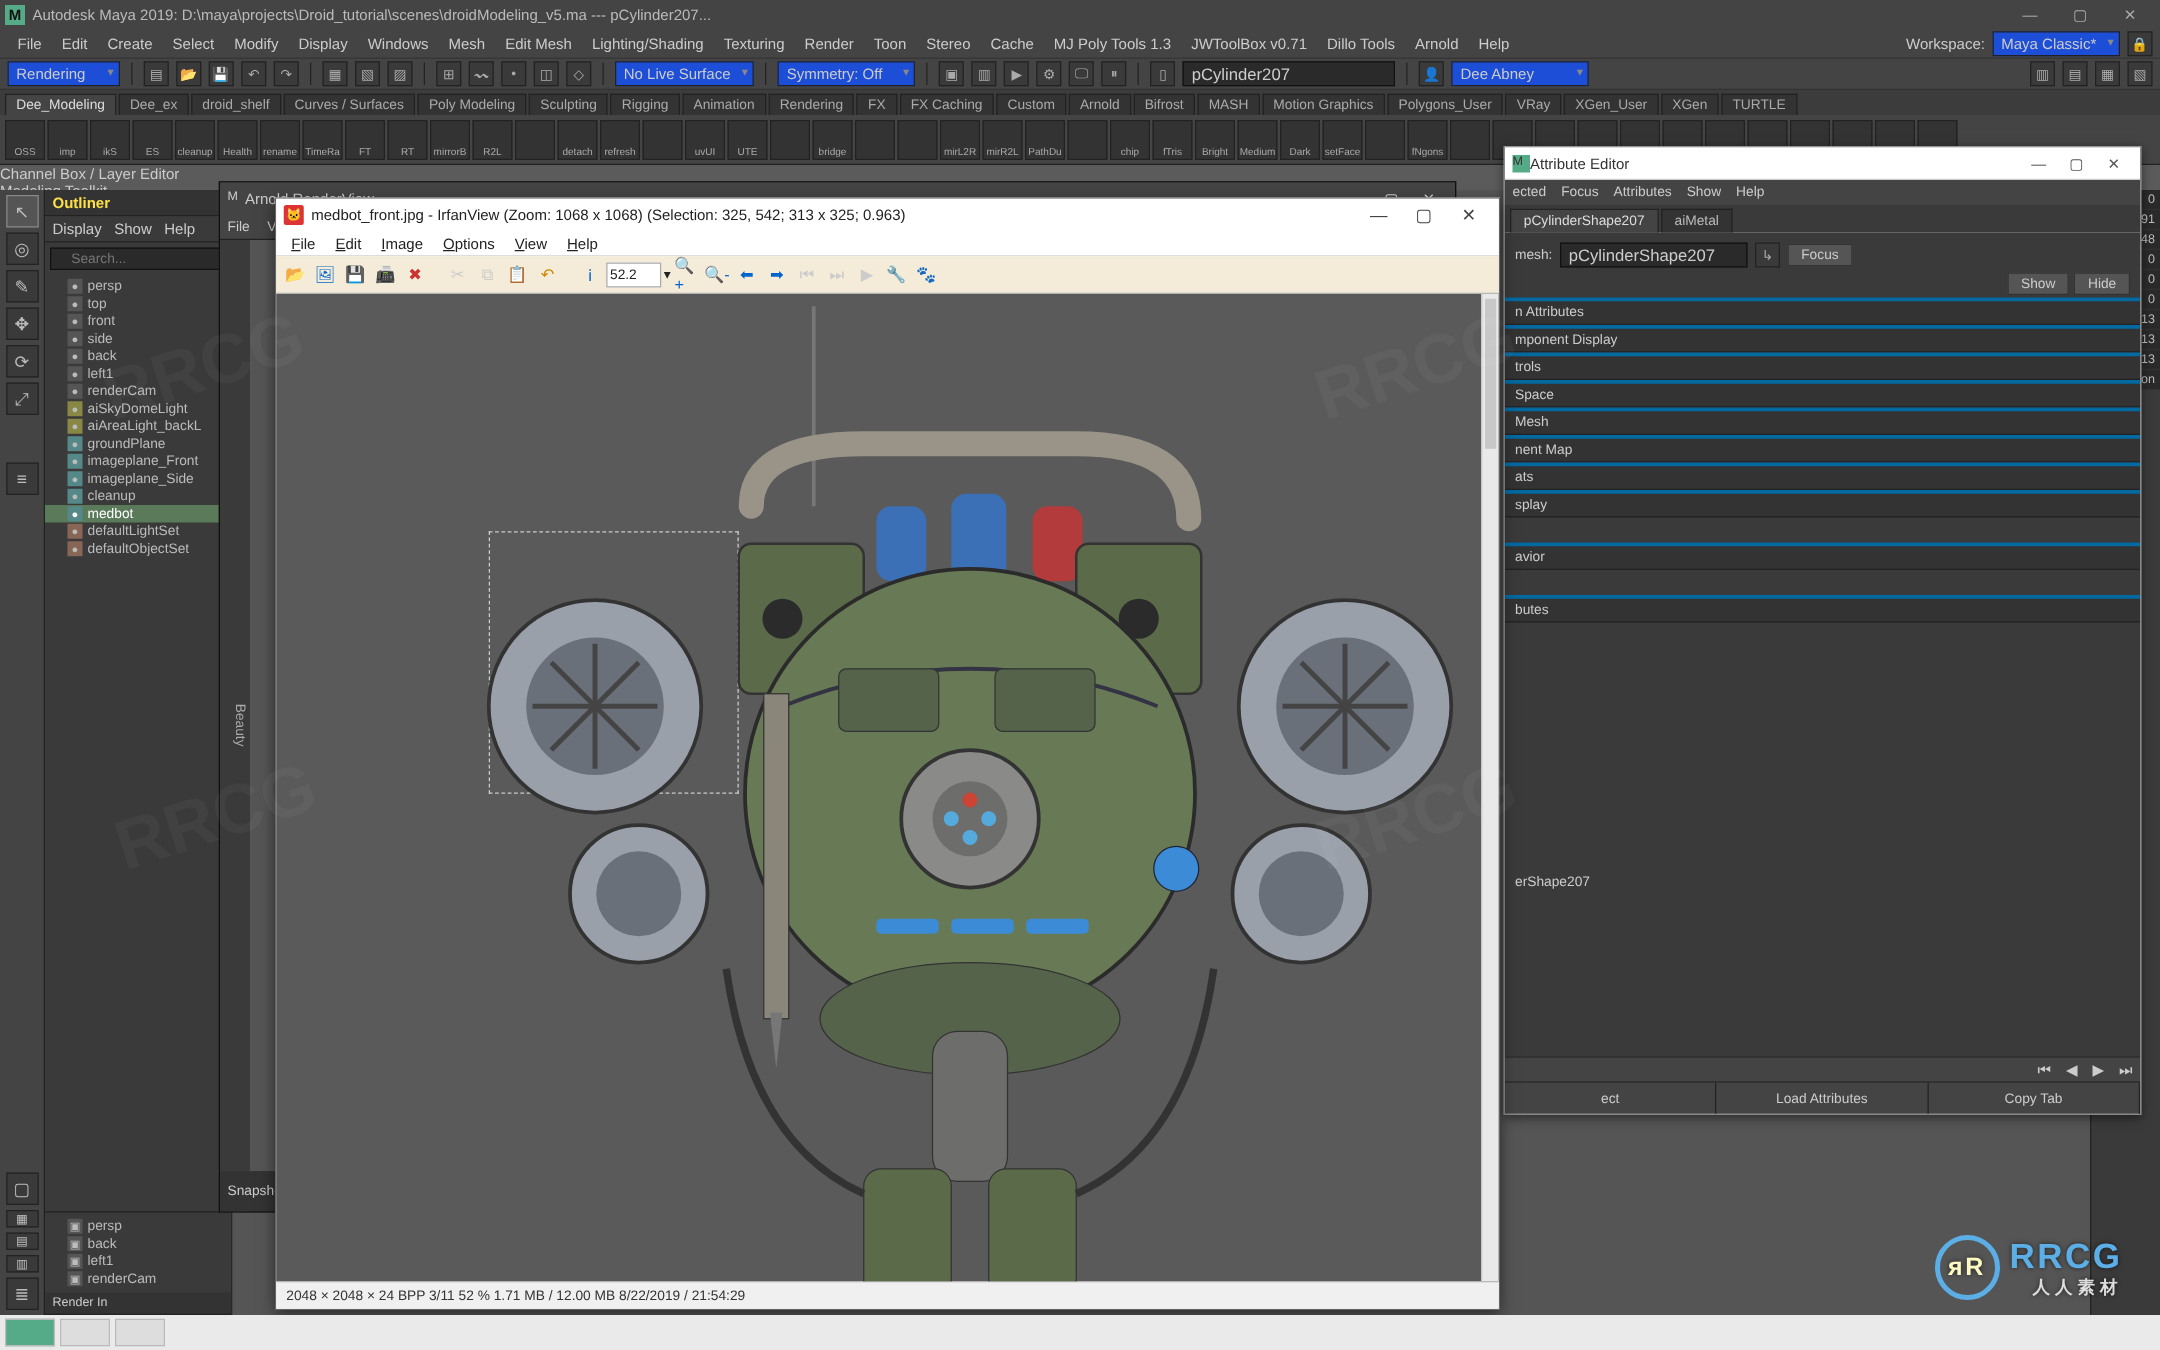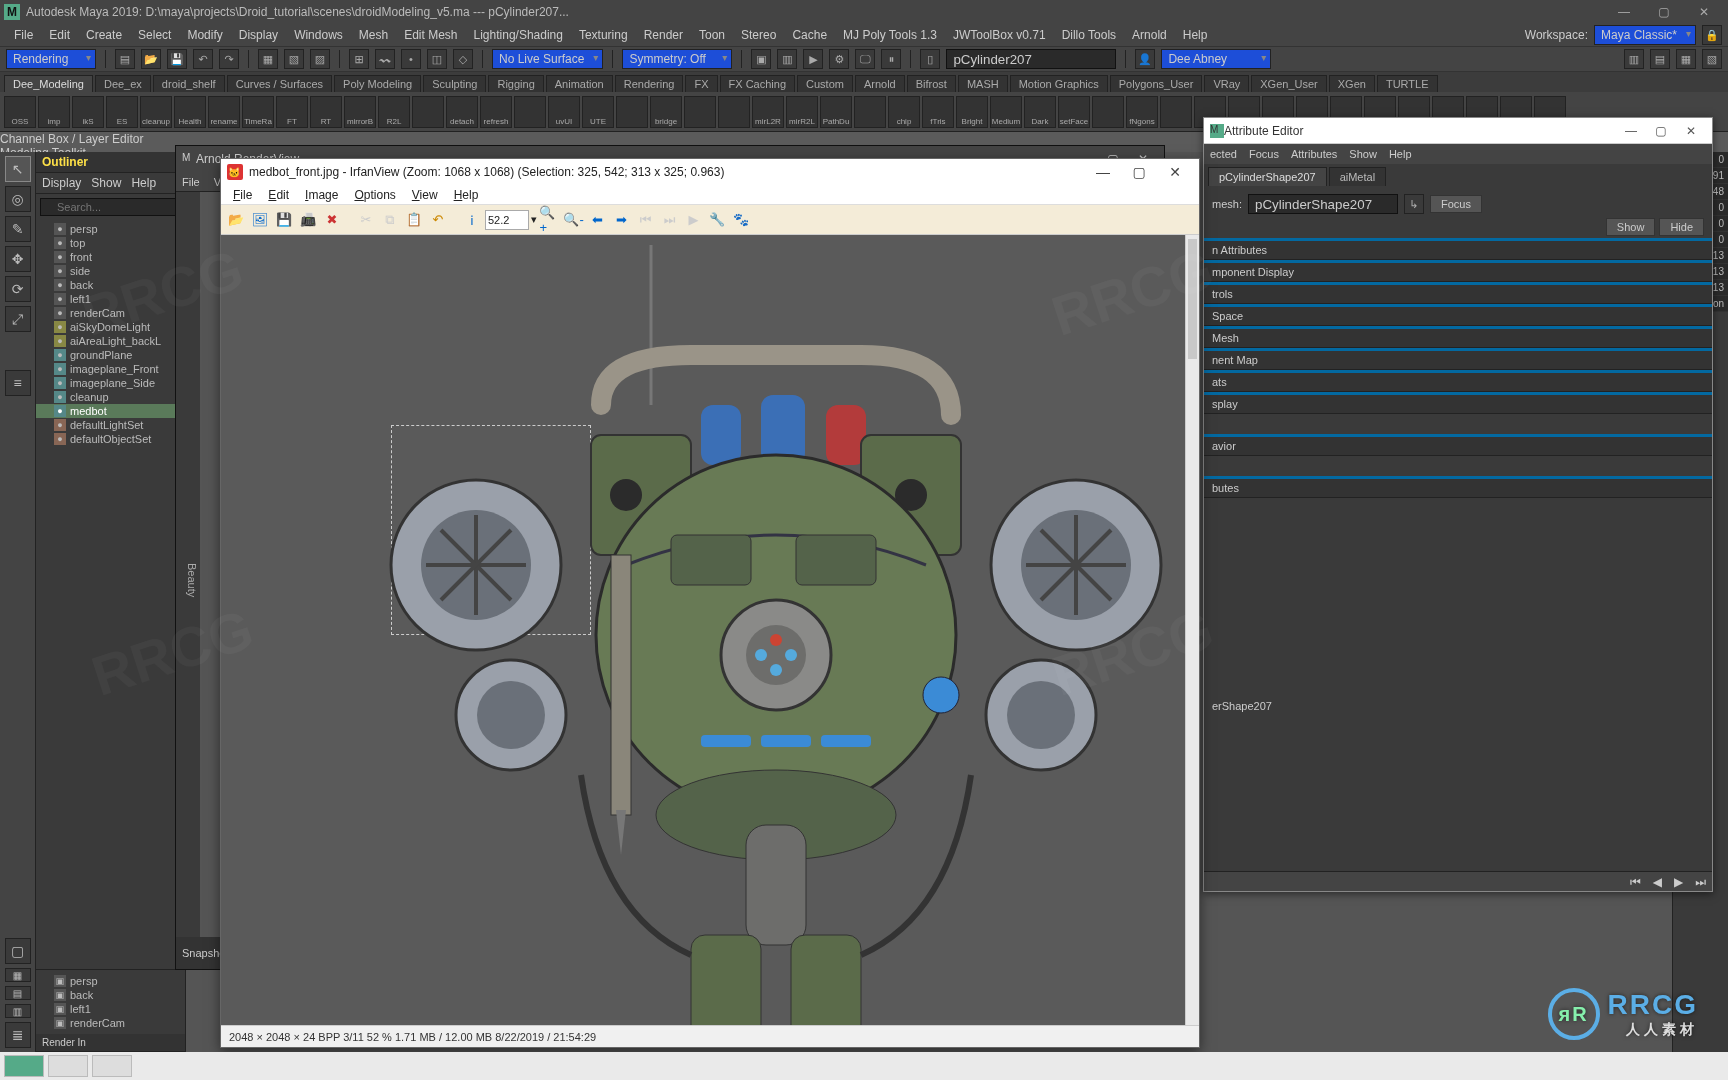--- a/index.html
+++ b/index.html
@@ -110,21 +110,21 @@
 .ivwin .canvas { flex:1; background:#5a5a5a; position:relative; overflow:hidden; }
 .ivwin .scroll { width:14px; background:#e9e9e9; border-left:1px solid #ccc; position:absolute; right:0; top:0; bottom:0; }
 .ivwin .scroll .thumb { position:absolute; left:2px; right:2px; top:4px; height:120px; background:#c8c8c8; }
 .ivwin .status { height:22px; background:#f0f0f0; border-top:1px solid #ccc; display:flex; align-items:center; padding:0 8px; font-size:11px; color:#333; }
 
 
 .robotsvg { position:absolute; left:0; top:0; }
 
 
 .rrcg { position:absolute; right:30px; bottom:40px; z-index:90; display:flex; align-items:center; gap:8px; color:#5baee6; font-size:28px; font-weight:bold; letter-spacing:2px; text-shadow:0 0 4px rgba(0,0,0,.6); }
-.rrcg .logo { width:52px; height:52px; border:4px solid #5baee6; border-radius:50%; display:flex; align-items:center; justify-content:center; font-size:20px; color:#86efac; }
+.rrcg .logo { width:52px; height:52px; border:4px solid #5baee6; border-radius:50%; display:flex; align-items:center; justify-content:center; font-size:20px; color:#fef9c3; }
 .rrcg .sub { font-size:14px; letter-spacing:4px; display:block; color:#ddd;text-align:right; }
 
 
 .wm { position:absolute; color:rgba(255,255,255,.04); font-size:56px; font-weight:bold; transform:rotate(-18deg); pointer-events:none; z-index:80; }
 </style>
 </head>
 <body>
 
 <div class="titlebar">
   <div class="m-logo">M</div>
@@ -582,20 +582,25 @@
     <div class="row">
         <span>erShape207</span>
       </div>
   </div>
   <div class="arrowbar">
     <span>⏮</span>
     <span>◀</span>
     <span>▶</span>
     <span>⏭</span>
   </div>
+  <div class="foot">
+    <div class="fbtn">ect</div>
+    <div class="fbtn">Load Attributes</div>
+    <div class="fbtn">Copy Tab</div>
+  </div>
 </div>
 
 <div class="ivwin">
   <div class="wtitle">
     <div class="ico">🐱</div>
     <span>medbot_front.jpg - IrfanView (Zoom: 1068 x 1068) (Selection: 325, 542; 313 x 325; 0.963)</span>
     <div class="spacer"></div>
     <div class="wb">—</div>
     <div class="wb">▢</div>
     <div class="wb">✕</div>

